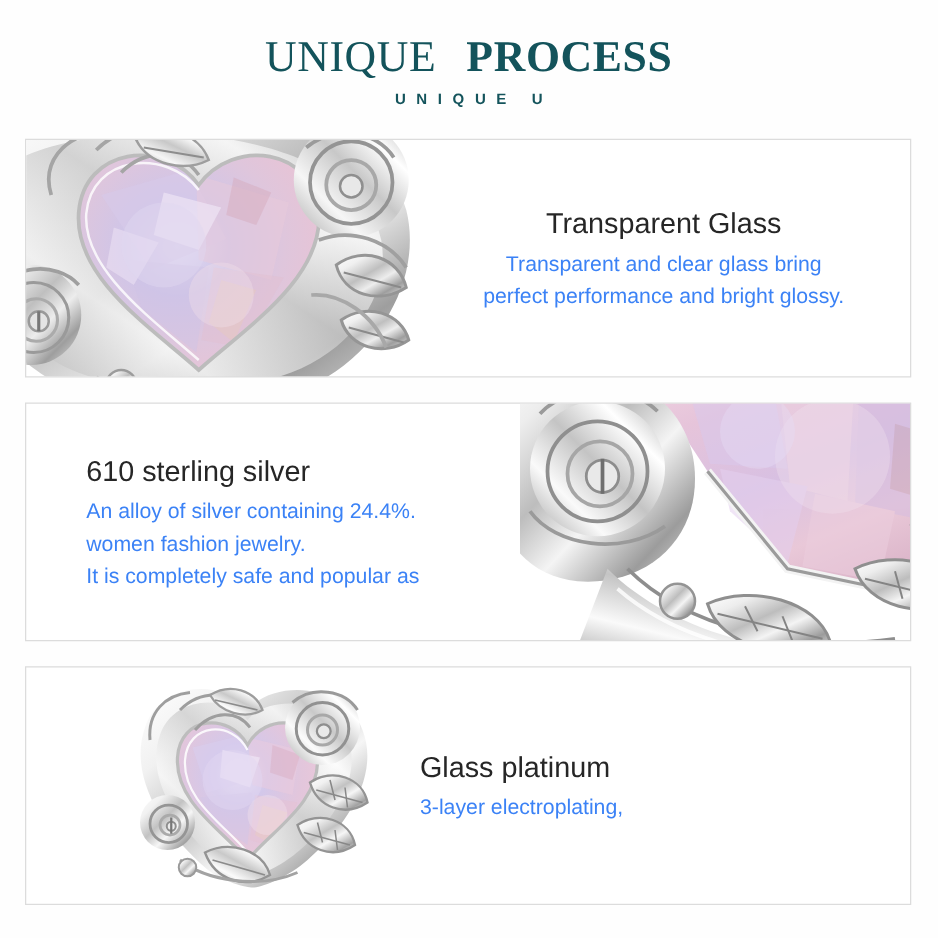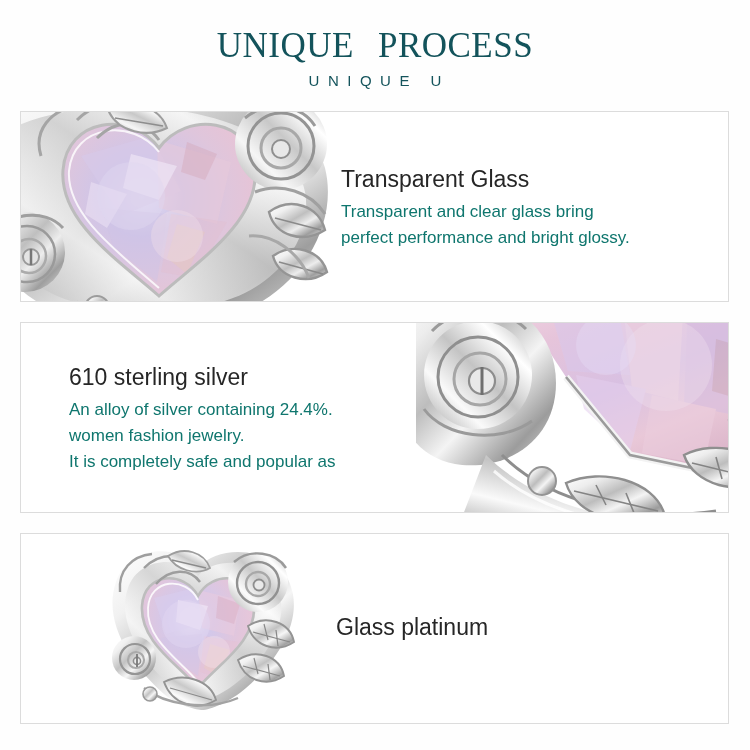--- a/index.html
+++ b/index.html
@@ -20,40 +20,40 @@
   .title{
     margin-top:27px;
     font-family:"Liberation Serif", serif;
     font-size:35px;
     line-height:38px;
     color:#13535b;
     letter-spacing:0.5px;
     white-space:nowrap;
   }
   .title .t-regular{font-weight:400;}
-  .title .t-bold{font-weight:400;margin-left:24px;}
+  .title .t-bold{font-weight:700;margin-left:24px;}
   .subtitle{
     margin-top:7px;
-    font-size:15px;
+    font-size:12px;
     color:#14545c;
     letter-spacing:8.5px;
     text-indent:8.5px;
-    font-weight:400;
+    font-weight:700;
   }
 
   
   .panel{
     position:absolute;
     left:20px;width:709px;
     border:1px solid #dcdcdc;
     background:#fff;
     box-sizing:border-box;
     overflow:hidden;
   }
-  #panel-1{top:111px;height:191px;}
+  #panel-1{top:111px;height:191px;text-align:center;}
   #panel-2{top:322px;height:191px;}
   #panel-3{top:533px;height:191px;}
 
   .panel-text{
     position:absolute;
     top:50%;
     transform:translateY(-50%);
   }
   #panel-1 .panel-text{left:320px;width:380px;}
   #panel-2 .panel-text{left:48px;width:360px;}
@@ -62,21 +62,21 @@
   .p-head{
     font-size:23px;
     color:#262626;
     font-weight:400;
     line-height:30px;
     margin-bottom:5px;
     white-space:nowrap;
   }
   .p-line{
     font-size:17px;
-    color:#0f766e;
+    color:#3b82f6;
     line-height:26px;
     white-space:nowrap;
   }
 
   
   .art{position:absolute;overflow:hidden;}
   #art-1{left:-40px;top:-16px;width:360px;height:225px;}
   #art-2{left:395px;top:-18px;width:360px;height:228px;}
   #art-3{left:77px;top:14px;width:210px;height:165px;}
   .art svg{display:block;width:100%;height:100%;}
@@ -372,16 +372,17 @@
           <path d="M66 134 C86 124 112 132 118 152 C98 164 74 156 66 134 Z"></path>
         </g>
         <path d="M72 140 L114 152" stroke="#8b8b8b" stroke-width="1.3"></path>
         <path d="M46 140 C66 156 108 164 140 150" fill="none" stroke="#a3a3a3" stroke-width="2.4"></path>
         <circle cx="52" cy="146" r="7" fill="url(#g3sil)" stroke="#9a9a9a" stroke-width="1.6"></circle>
       </svg>
     </div>
 
     <div class="panel-text">
       <div class="p-head">Glass platinum</div>
+      <div class="p-line">3-layer electroplating,</div>
     </div>
   </div>
 
 </div>
 
 </body></html>

